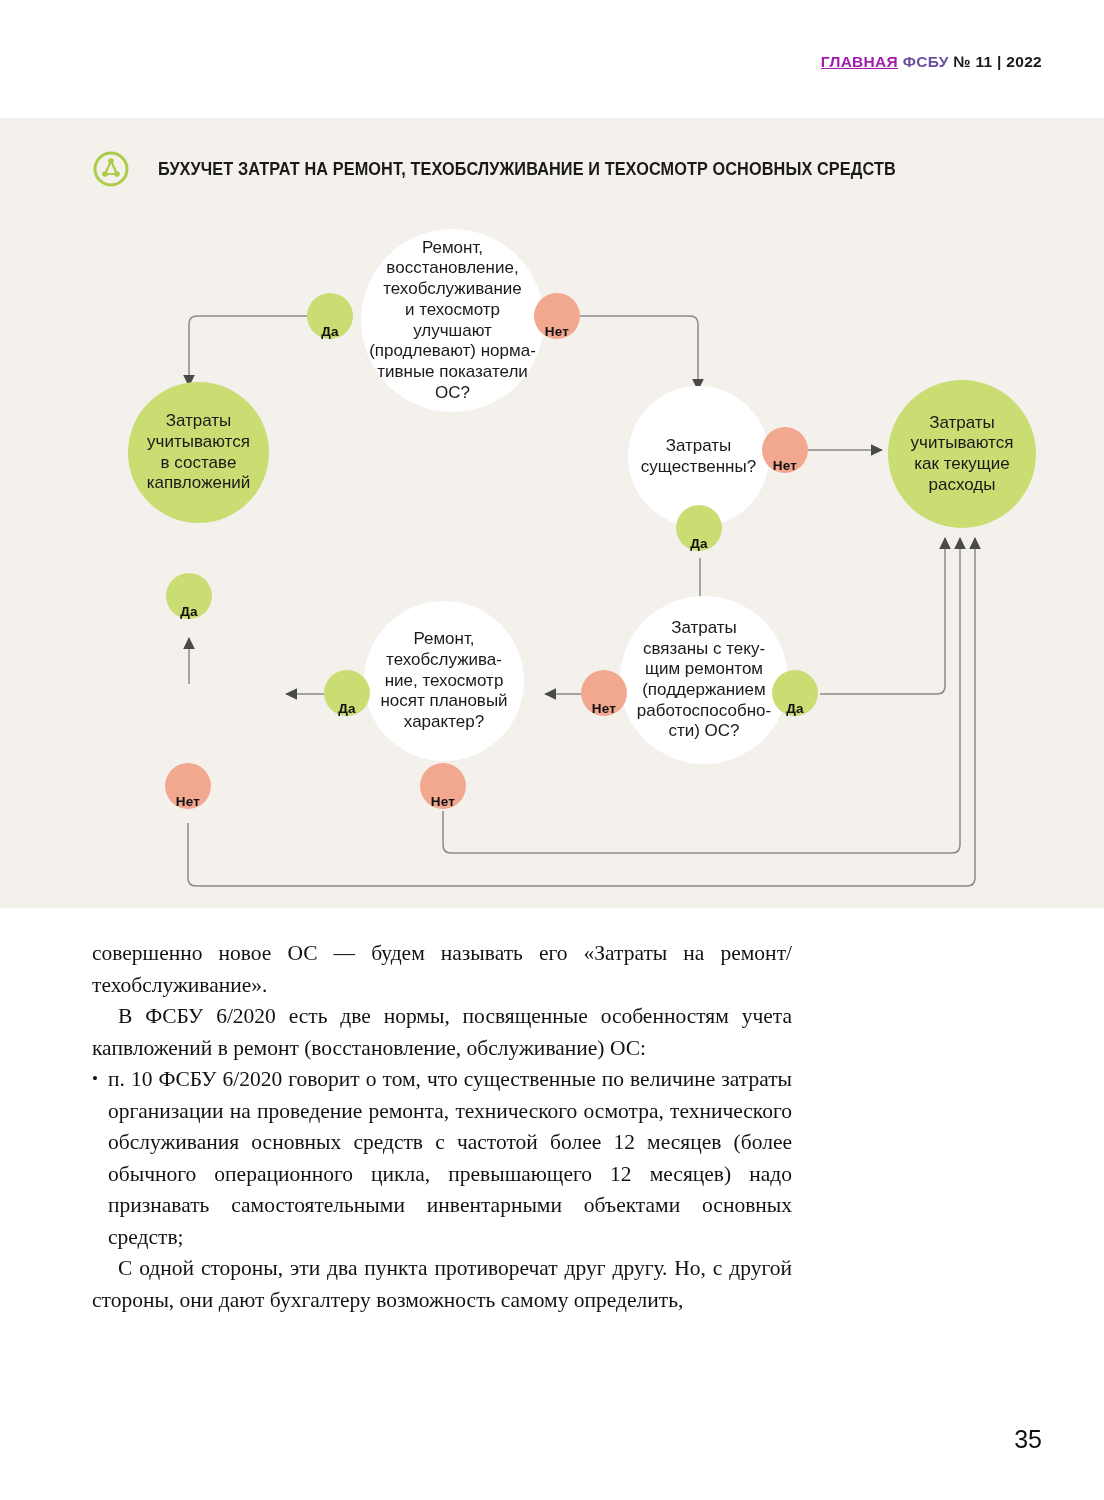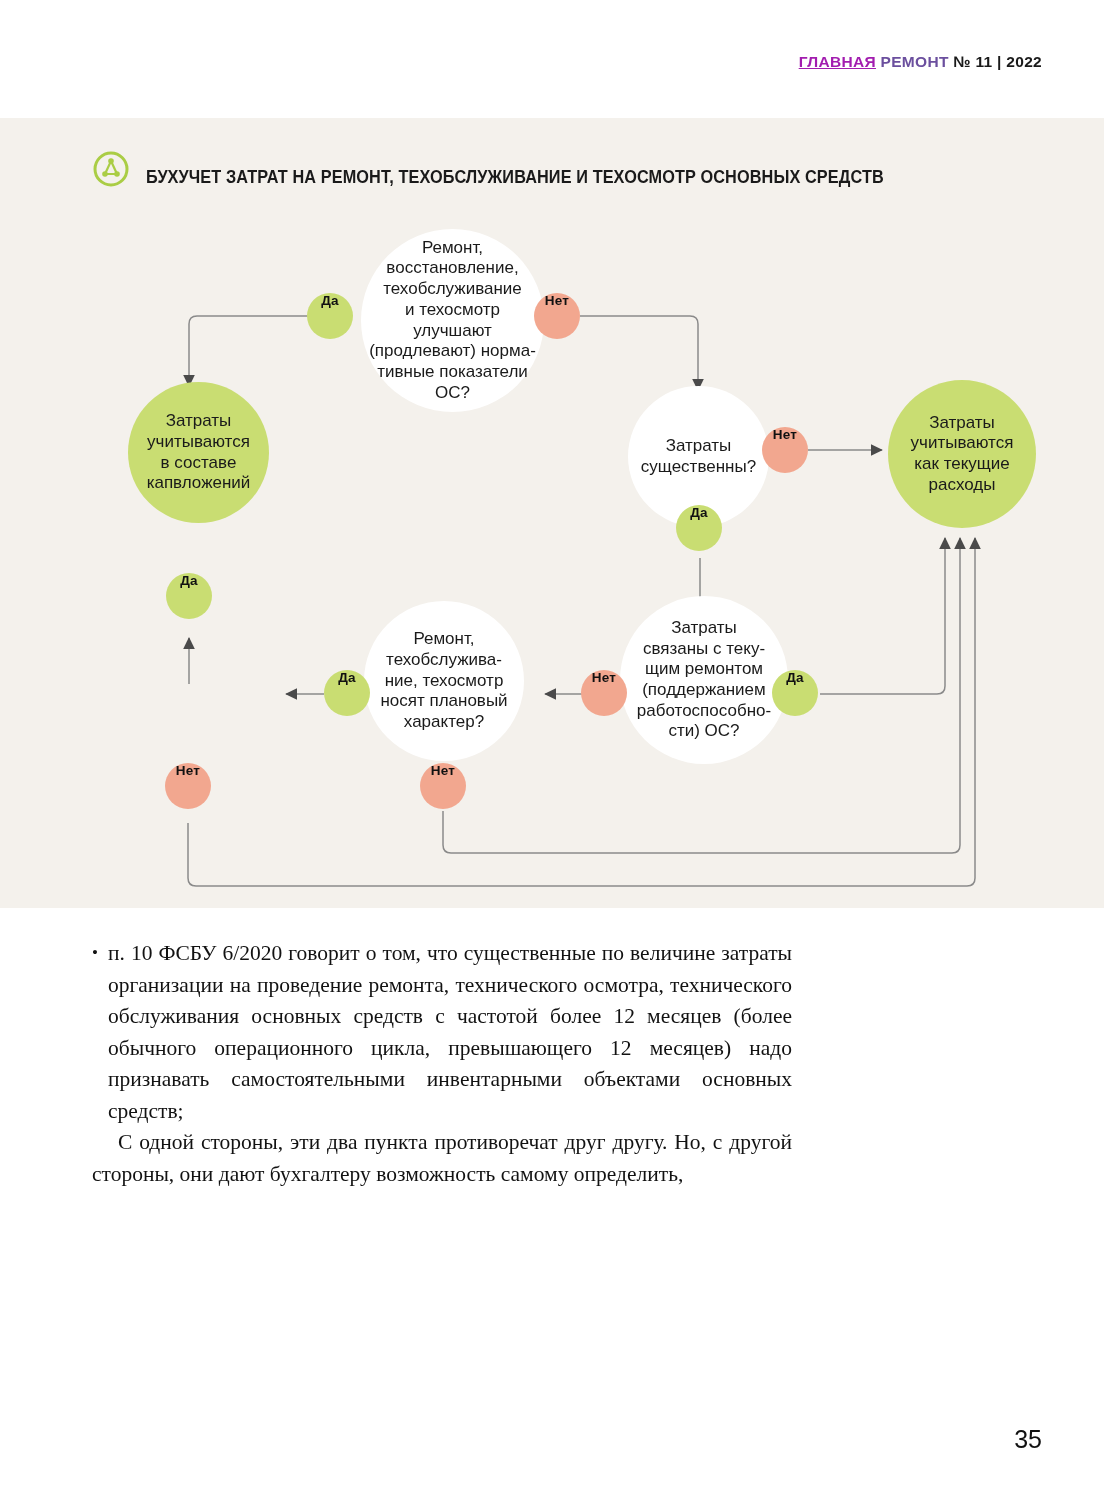--- a/index.html
+++ b/index.html
@@ -39,22 +39,22 @@
     top: 118px;
     width: 1104px;
     height: 790px;
     background: #f4f1ec;
   }
   .scheme-title-row {
     position: absolute;
     left: 92px;
     top: 32px;
     display: flex;
-    align-items: flex-end;
-    gap: 16px;
+    align-items: center;
+    gap: 28px;
   }
   .scheme-icon {
     width: 38px; height: 38px;
     flex: 0 0 38px;
   }
   .scheme-title {
     font-size: 17.5px;
     font-weight: bold;
     color: #1a1a1a;
     letter-spacing: 0.1px;
@@ -89,21 +89,21 @@
     padding: 0 6px;
     font-size: 17px;
     white-space: pre-line;
   }
 
   
   .badge {
     position: absolute;
     border-radius: 50%;
     display: flex;
-    align-items: flex-start;
+    align-items: flex-end;
     justify-content: center;
     font-size: 13.5px;
     font-weight: bold;
     color: #111111;
     width: 46px; height: 46px;
     letter-spacing: 0.2px;
   }
   .badge.yes { background: #c9dd72; }
   .badge.no  { background: #f2a78f; }
 
@@ -144,21 +144,21 @@
     color: #111111;
   }
 </style>
 </head>
 <body>
 
 <div class="page">
 
   <div class="runhead">
     <span class="brand-a">ГЛАВНАЯ</span>
-    <span class="brand-b">РЕМОНТ</span>
+    <span class="brand-b">ФСБУ</span>
     <span class="issue">№ 11 | 2022</span>
   </div>
 
   <div class="scheme">
 
     <div class="scheme-title-row">
       <span class="scheme-icon">
         <svg viewBox="0 0 38 38" width="38" height="38" aria-hidden="true">
           <circle cx="19" cy="19" r="16" fill="none" stroke="#aacd45" stroke-width="3"></circle>
           <path d="M19 11 L25 24 L13 24 Z" fill="none" stroke="#aacd45" stroke-width="2.2"></path>
@@ -280,20 +280,22 @@
     <div class="badge no" style="left:581px; top:552px;">
       <span>Нет</span>
     </div>
     <div class="badge no" style="left:420px; top:645px;">
       <span>Нет</span>
     </div>
 
   </div>
 
   <div class="body-text">
+    <p class="noindent">совершенно новое ОС — будем называть его «Затраты на ремонт/техобслуживание».</p>
+    <p>В ФСБУ 6/2020 есть две нормы, посвященные особенностям учета капвложений в ремонт (восстановление, обслуживание) ОС:</p>
     <ul>
       <li>п. 10 ФСБУ 6/2020 говорит о том, что существенные по величине затраты организации на проведение ремонта, технического осмотра, технического обслуживания основных средств с частотой более 12 месяцев (более обычного операционного цикла, превышающего 12 месяцев) надо признавать самостоятельными инвентарными объектами основных средств;</li>
     </ul>
     <p>С одной стороны, эти два пункта противоречат друг другу. Но, с другой стороны, они дают бухгалтеру возможность самому определить,</p>
   </div>
 
   <div class="folio">35</div>
 
 </div>
 

